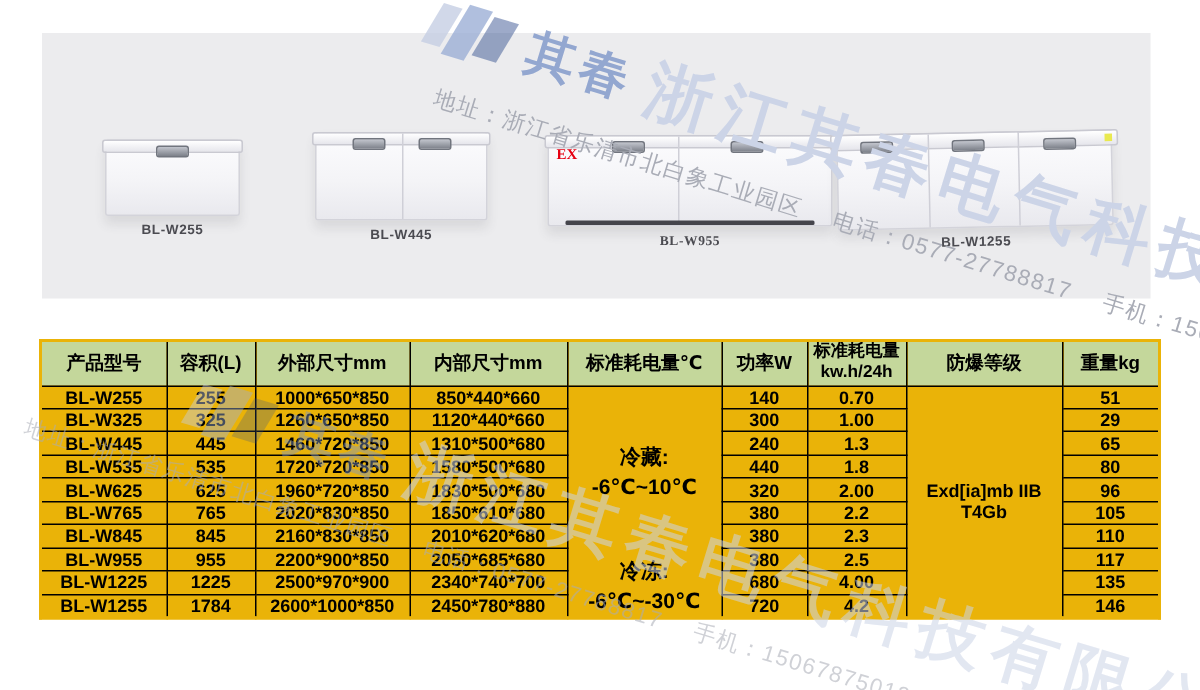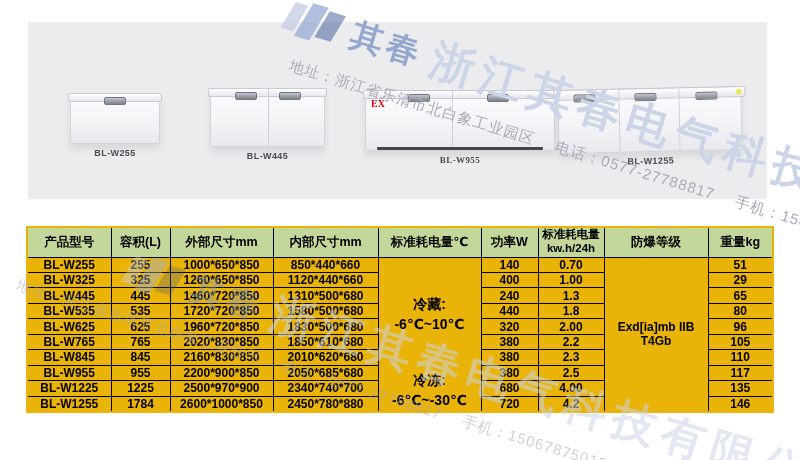--- a/index.html
+++ b/index.html
@@ -215,21 +215,21 @@
         <td>140</td>
         <td>0.70</td>
         <td class="grade-cell" rowspan="10">Exd[ia]mb IIB T4Gb</td>
         <td>51</td>
       </tr>
       <tr>
         <td>BL-W325</td>
         <td>325</td>
         <td>1260*650*850</td>
         <td>1120*440*660</td>
-        <td>400</td>
+        <td>300</td>
         <td>1.00</td>
         <td>29</td>
       </tr>
       <tr>
         <td>BL-W445</td>
         <td>445</td>
         <td>1460*720*850</td>
         <td>1310*500*680</td>
         <td>240</td>
         <td>1.3</td>

